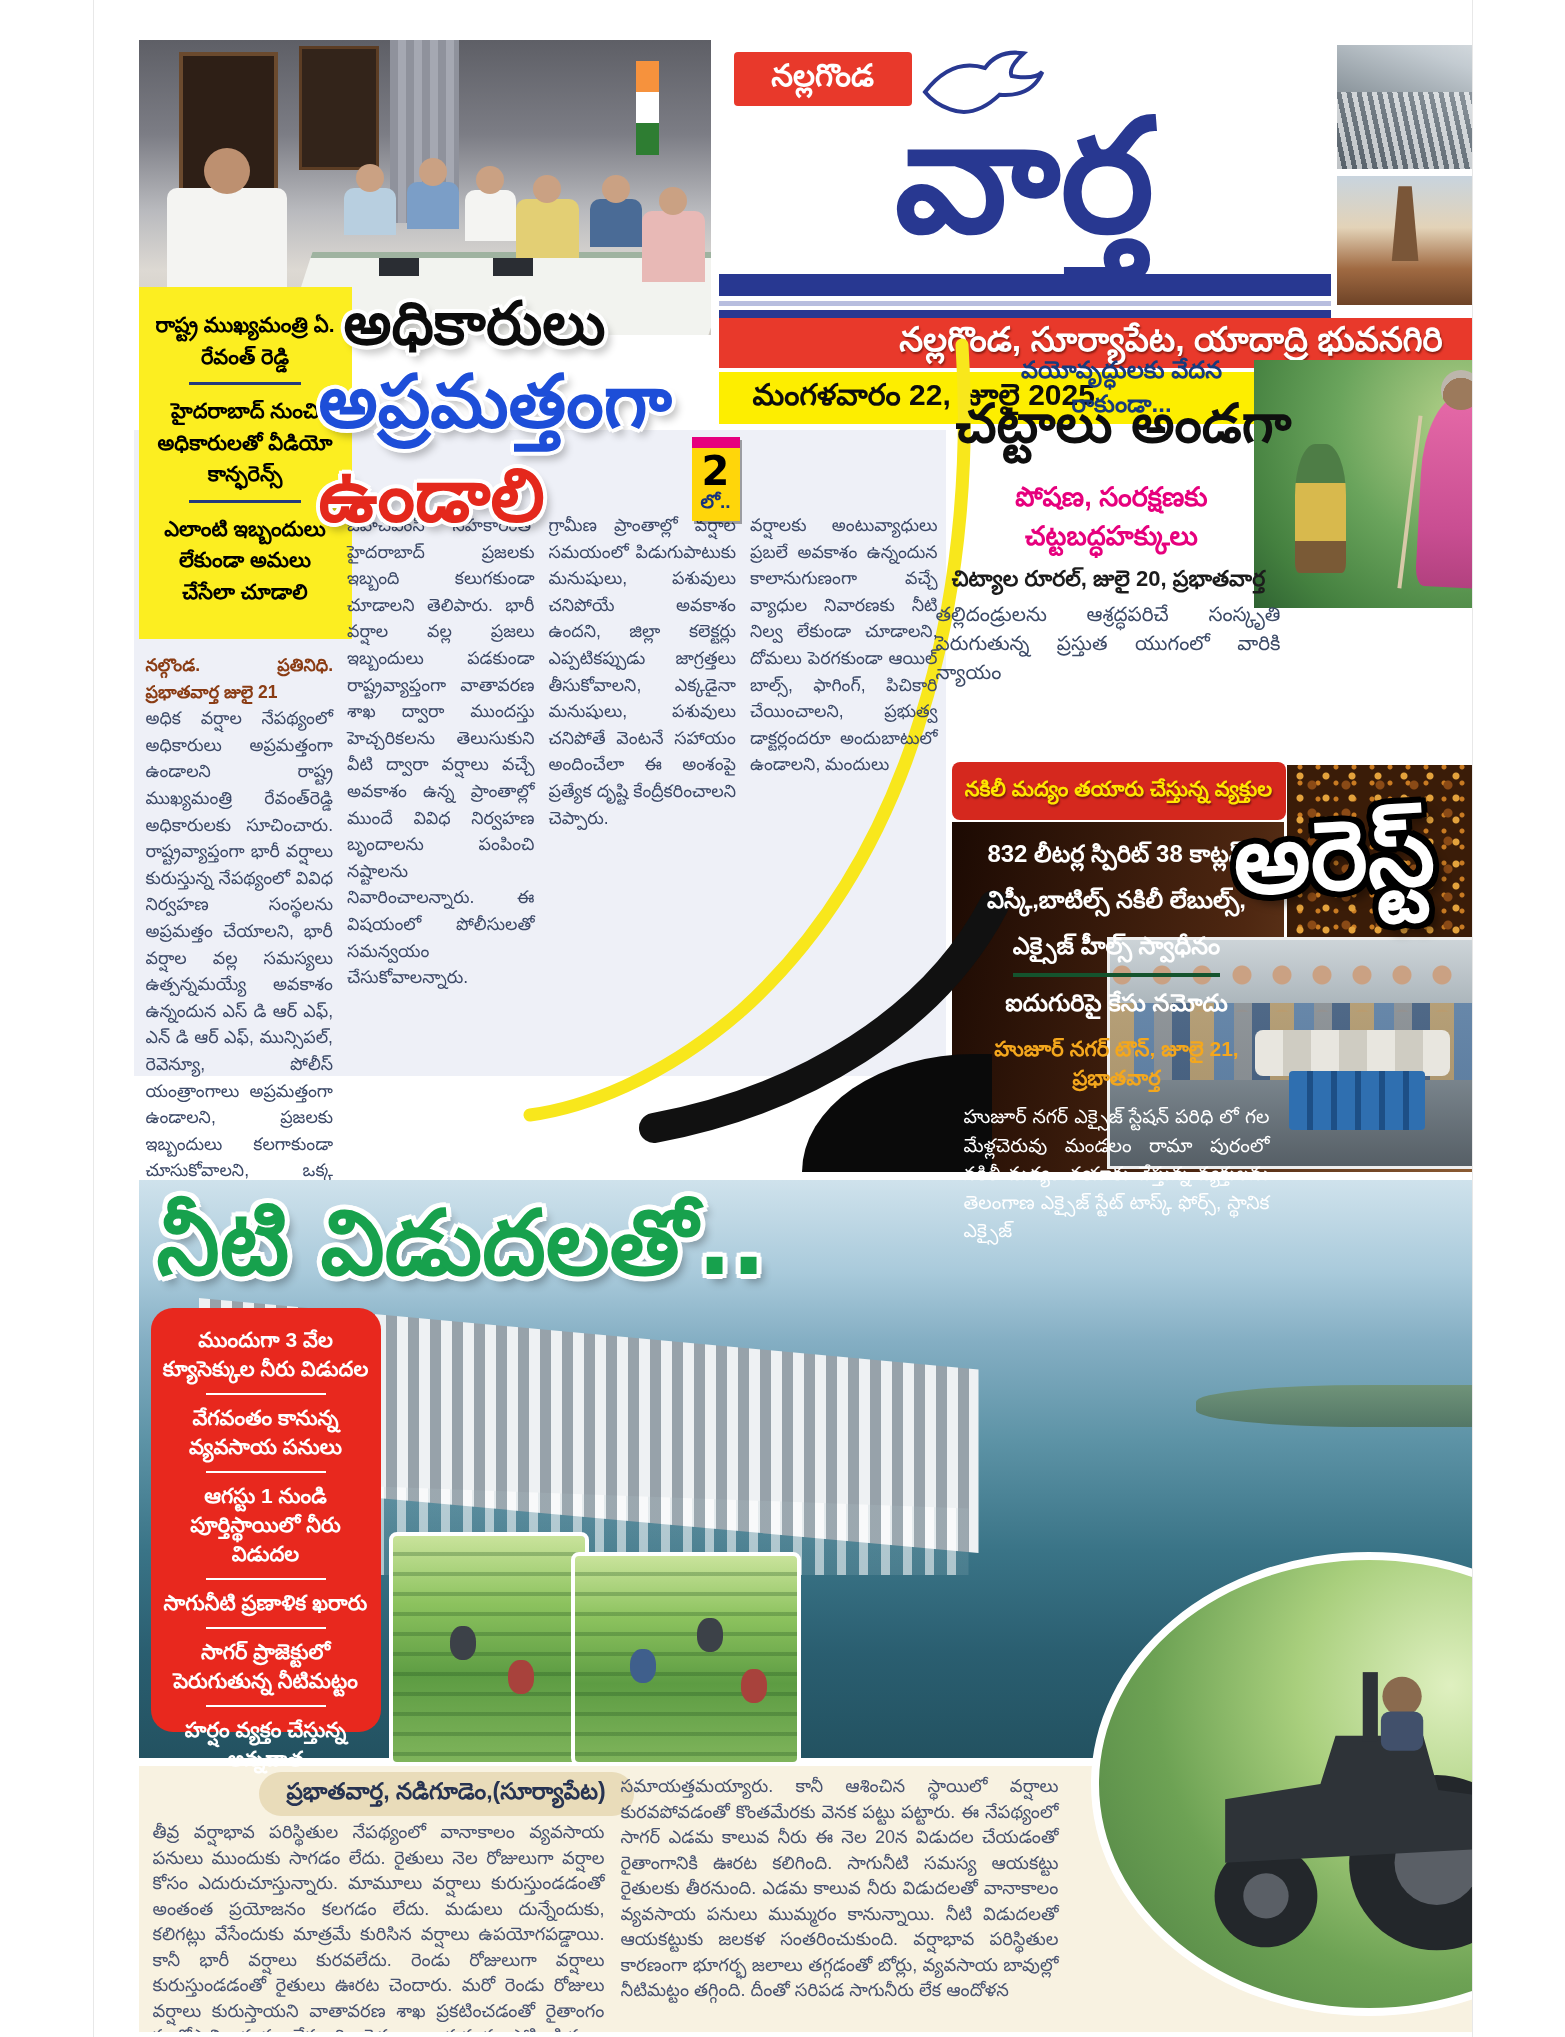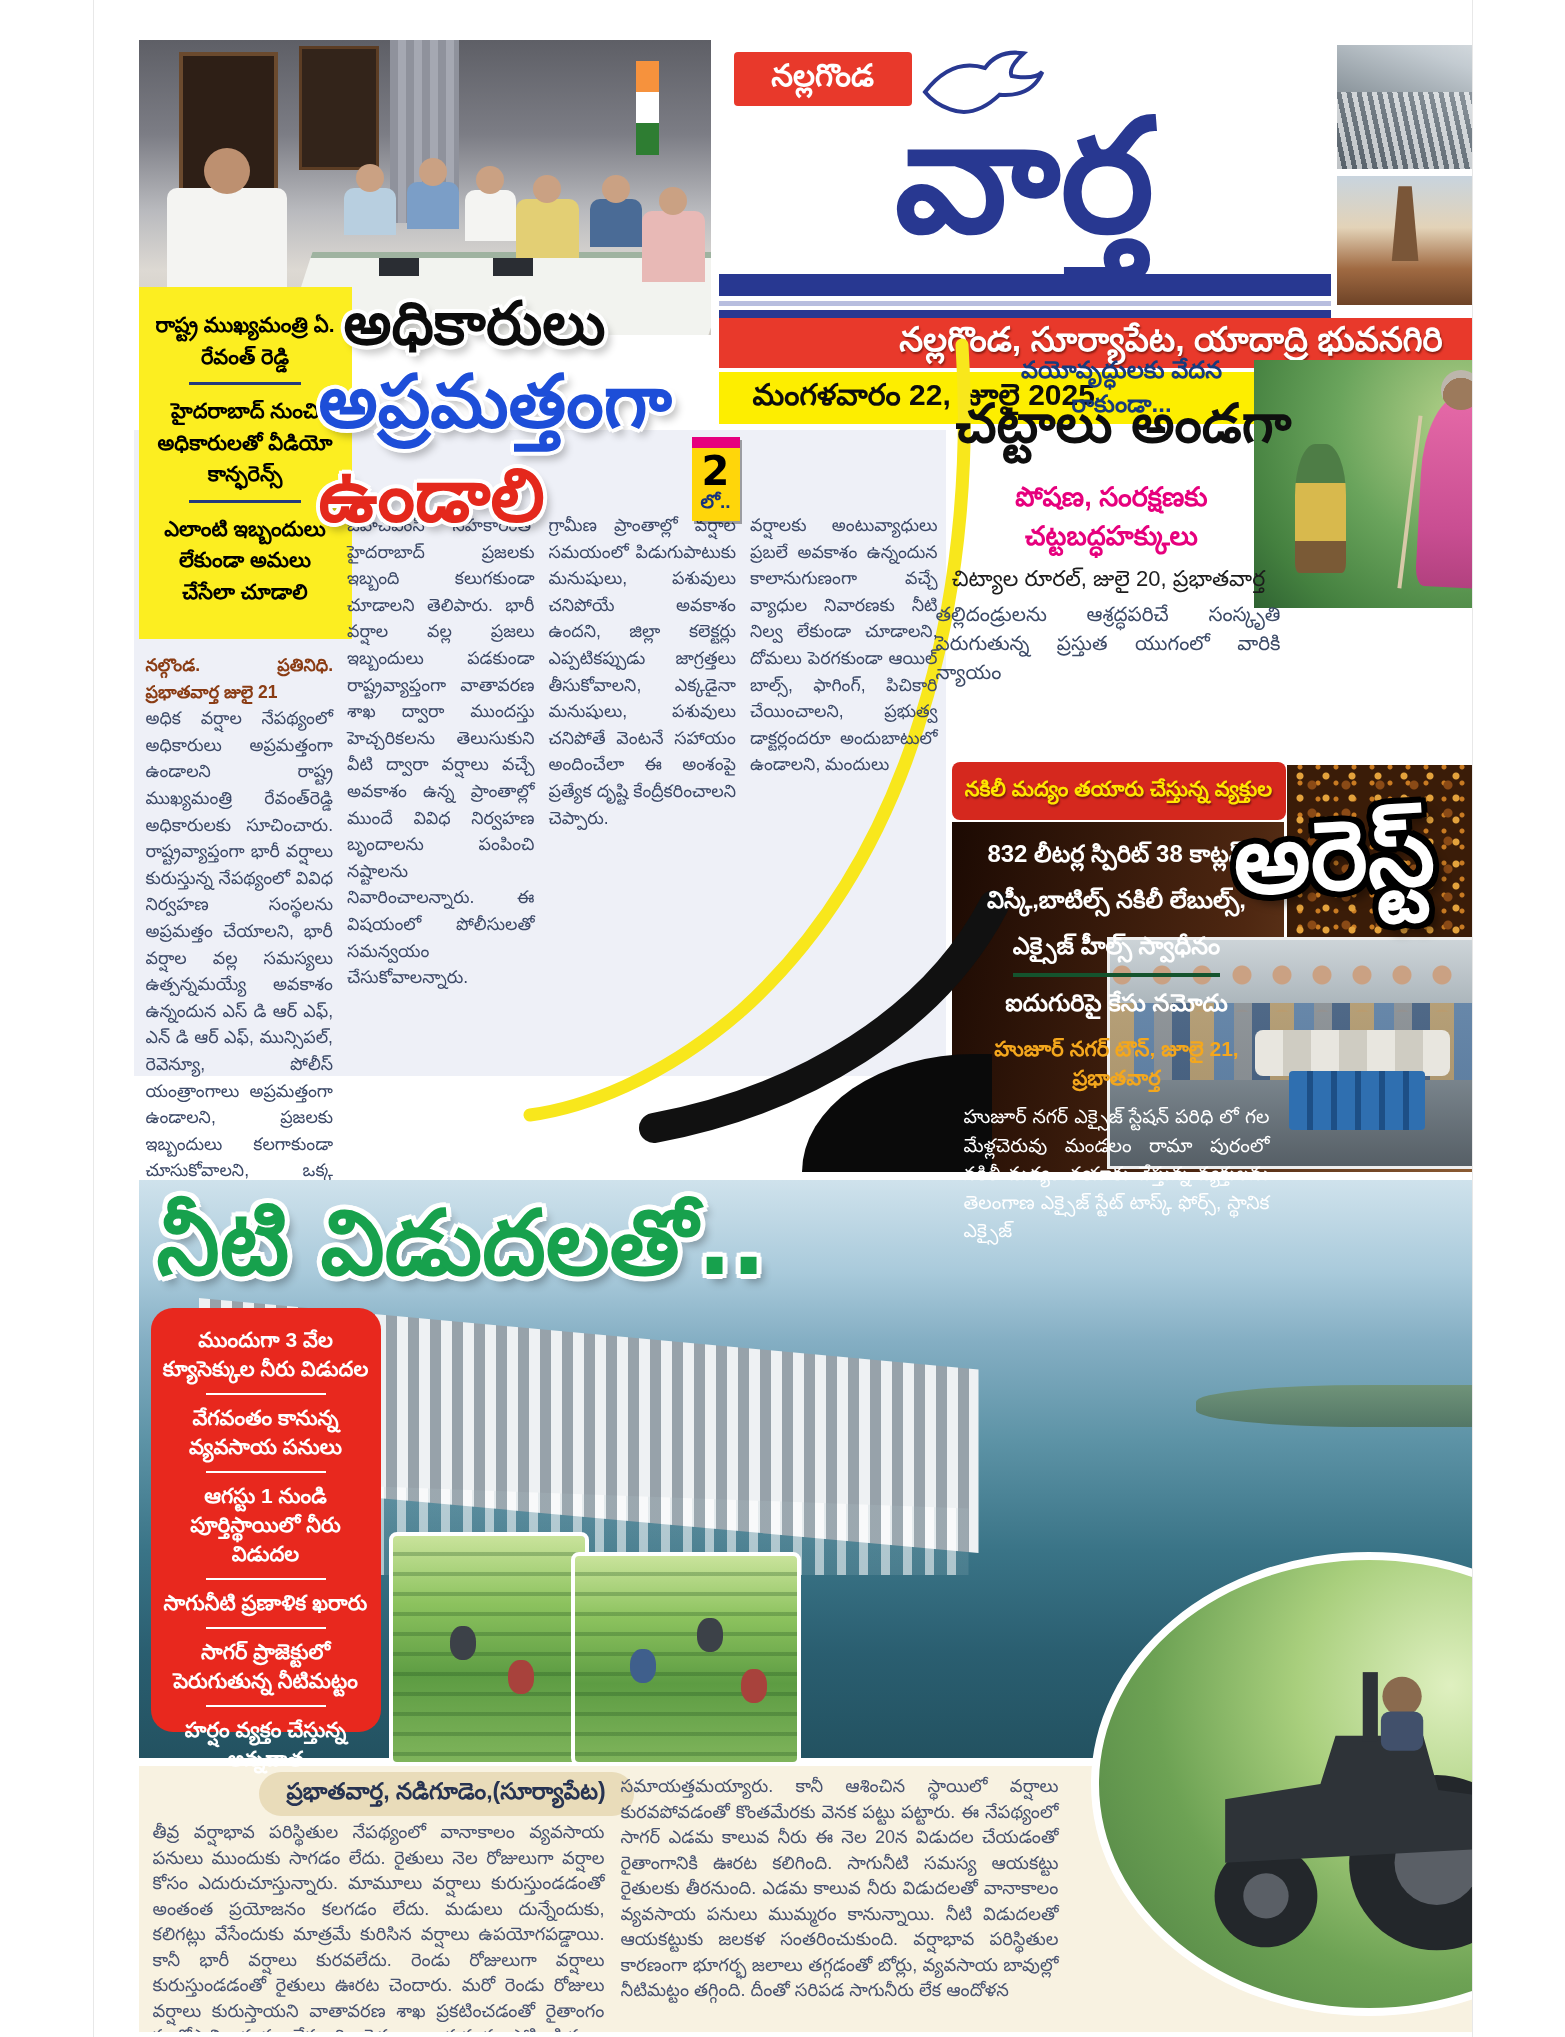--- a/index.html
+++ b/index.html
@@ -81,21 +81,21 @@
   .swoosh{position:absolute;left:0;top:0;width:1565px;height:2037px;pointer-events:none;z-index:3;}
 
   
   .elders-kicker{left:878px;top:356px;width:300px;position:absolute;text-align:center;
      font-size:24px;font-weight:bold;color:#173a7c;z-index:4;}
   .elders-headline{left:840px;top:392px;width:380px;position:absolute;text-align:center;white-space:nowrap;
      font-size:54px;font-weight:bold;color:#0e0e0e;z-index:4;font-family:"DejaVu Sans",sans-serif;}
   .elders-subhead{left:868px;top:478px;width:300px;position:absolute;text-align:center;
      font-size:27px;font-weight:bold;color:#e6007d;line-height:1.45;z-index:4;}
   .elders-dateline{left:845px;top:566px;width:340px;position:absolute;text-align:center;
-     font-size:22px;font-weight:normal;color:#1c1c1c;z-index:4;}
+     font-size:22px;font-weight:bold;color:#1c1c1c;z-index:4;}
   .elders-body{left:842px;top:600px;width:345px;position:absolute;font-size:20px;line-height:1.45;
      color:#3c4a66;text-align:justify;z-index:4;}
   .photo-elder{left:1160px;top:360px;width:298px;height:248px;
      background:radial-gradient(circle at 70% 25%,#b5d28a 0%,#6aa45c 45%,#44803f 80%,#2f6332 100%);}
   .e-sari{left:56%;top:14%;width:30%;height:78%;background:linear-gradient(180deg,#e66aa8,#c94e92 70%,#b2417f);
      border-radius:42% 42% 10% 10%;transform:rotate(3deg);}
   .e-head{left:63%;top:4%;width:40px;height:40px;border-radius:50%;
      background:radial-gradient(circle at 50% 65%,#9c7a5c 55%,#bdb6ac 56%);}
   .e-stick{left:52%;top:22%;width:4px;height:70%;background:#d8c9a8;transform:rotate(7deg);}
   .e-lady2{left:14%;top:34%;width:17%;height:52%;background:linear-gradient(180deg,#4e7d46 30%,#d8b94d 30% 75%,#7a5a36 75%);

